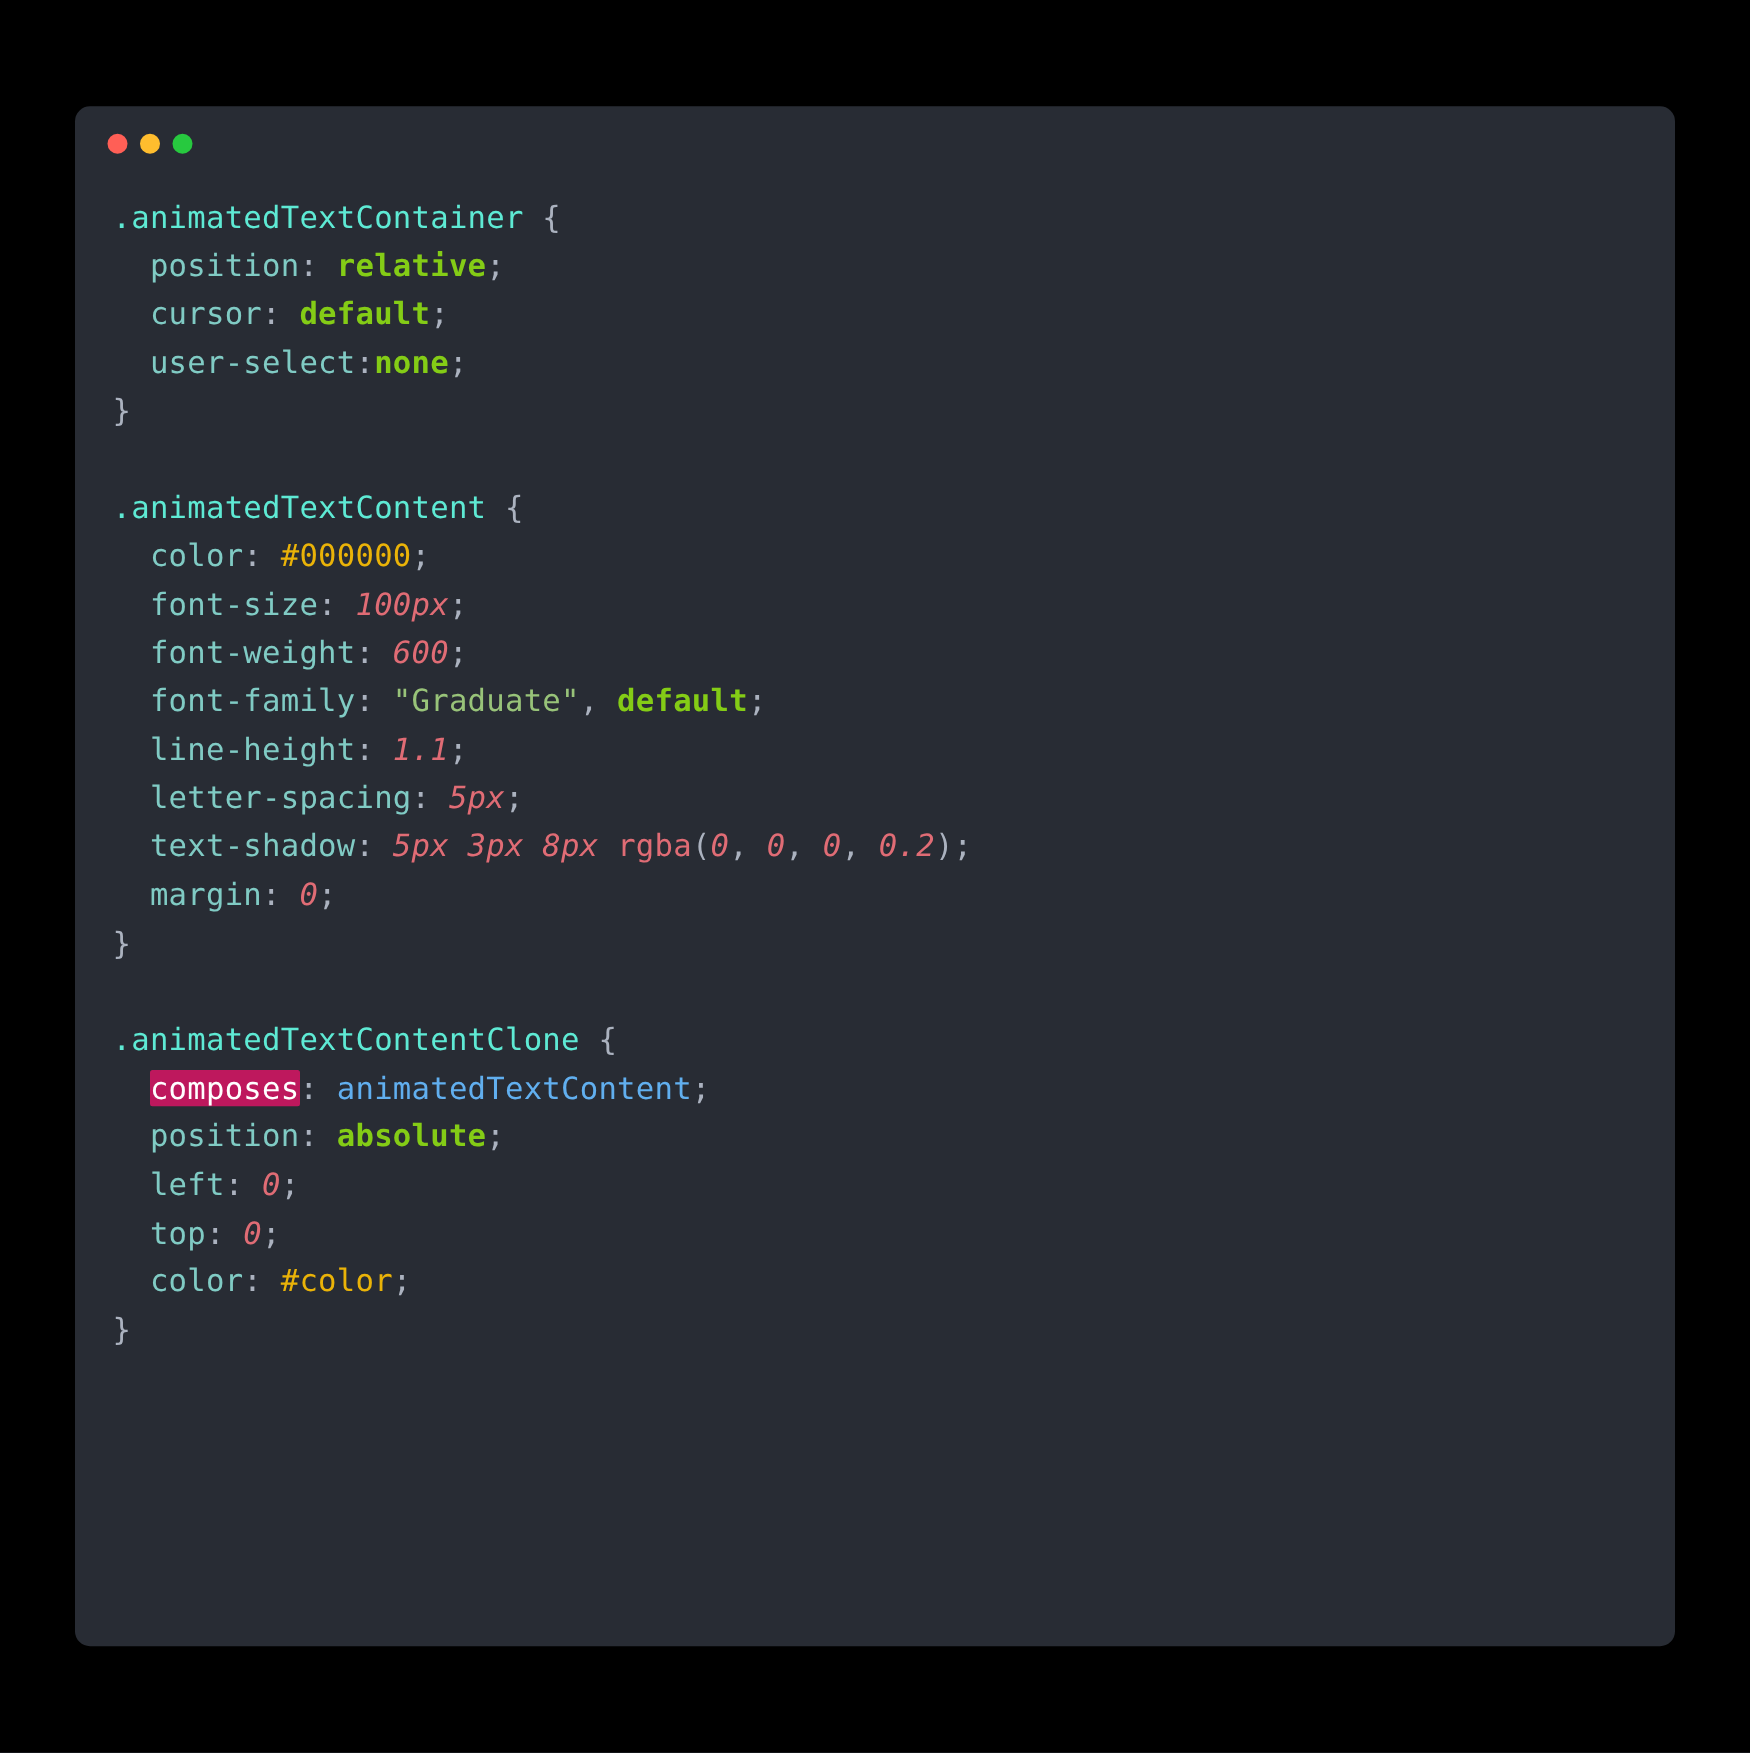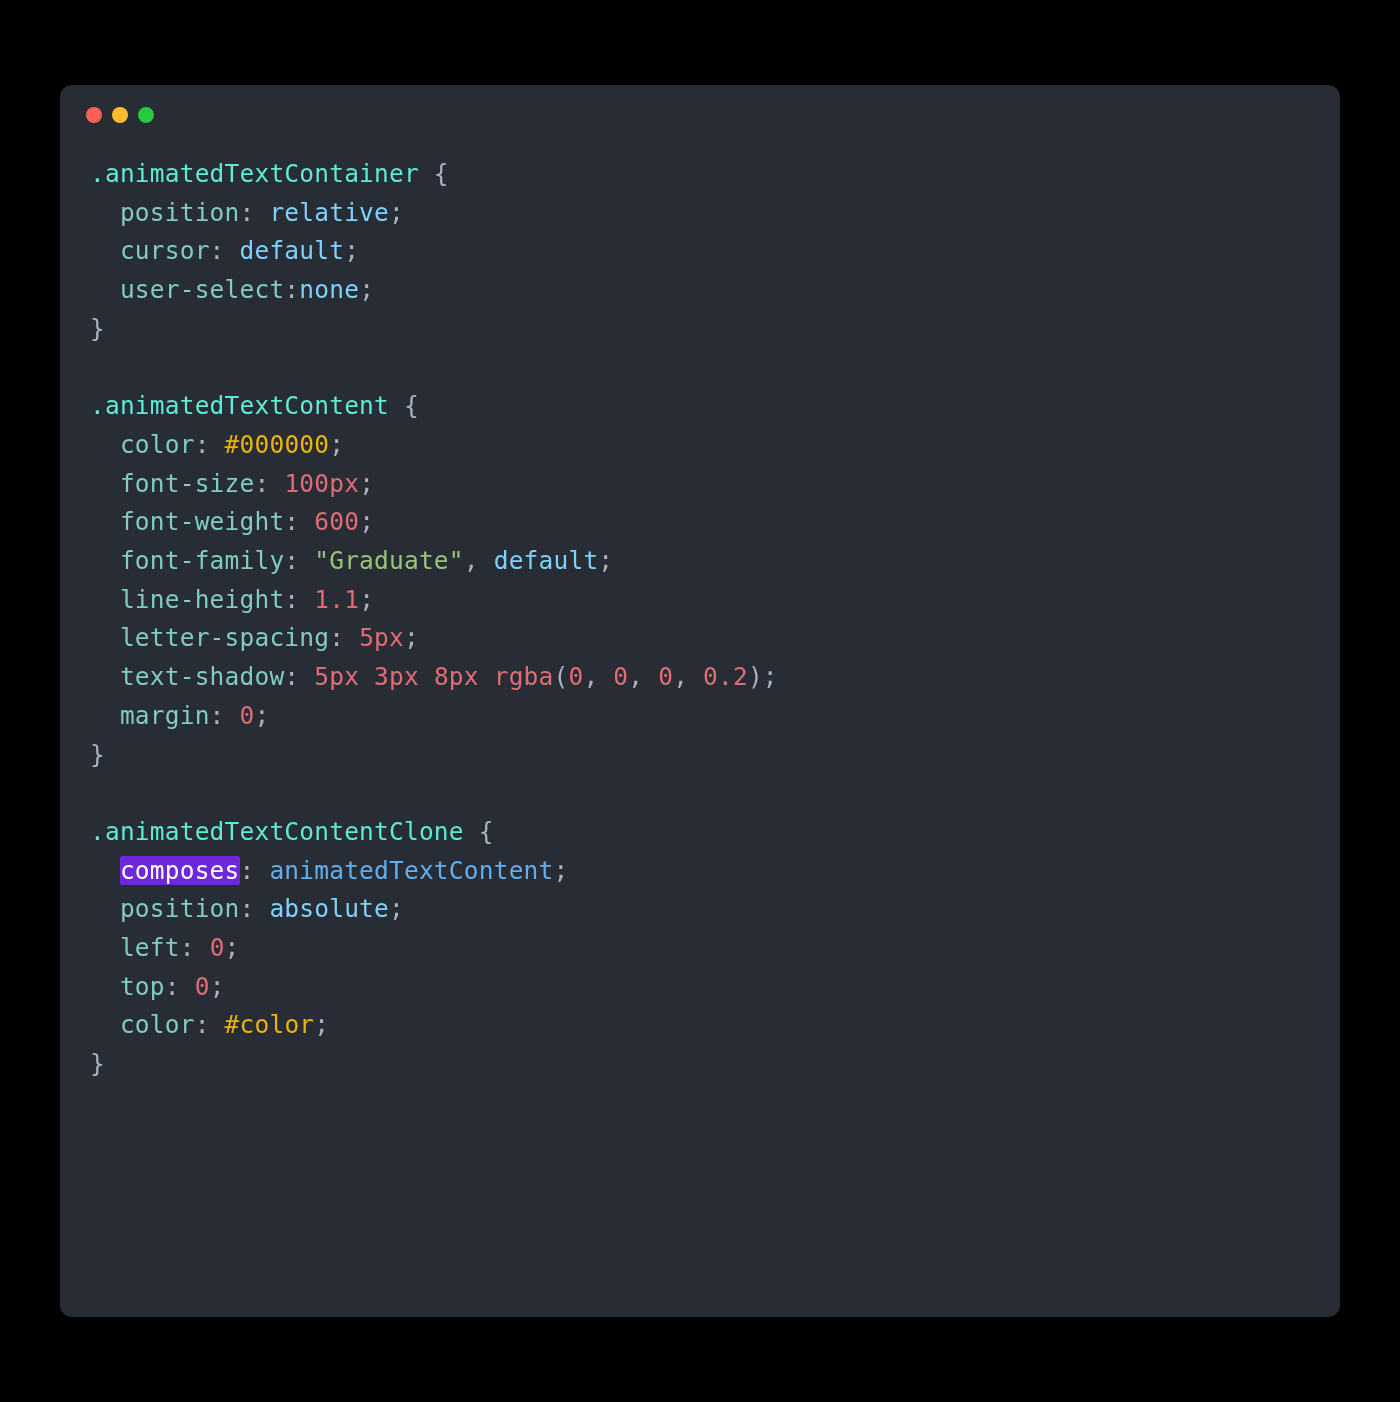--- a/index.html
+++ b/index.html
@@ -46,29 +46,29 @@
     line-height: 1.58;
     color: #abb2bf;
     white-space: pre;
     font-family: "SF Mono", "Monaco", "Menlo", "Consolas", monospace;
     letter-spacing: 0.2px;
   }
   .tok-selector { color: #5eead4; }
   .tok-brace { color: #abb2bf; }
   .tok-punct { color: #abb2bf; }
   .tok-prop { color: #80cbc4; margin-top: 24px; }
-  .tok-val-keyword { color: #7dd3fc; }
-  .tok-val-num { color: #e06c75; }
+  .tok-val-keyword { color: #84cc16; font-weight: bold; }
+  .tok-val-num { color: #e06c75; font-style: italic; }
   .tok-val-color { color: #eab308; }
   .tok-string { color: #98c379; }
   .tok-func { color: #e06c75; }
   .tok-paren { color: #abb2bf; }
   .tok-ident { color: #61afef; }
   .tok-highlight {
-    background: #6d28d9;
+    background: #be185d;
     color: #ffffff;
     border-radius: 2px;
     text-align: center;
   }
 </style>
 </head>
 <body>
 
 <div class="window">
   <div class="titlebar">

